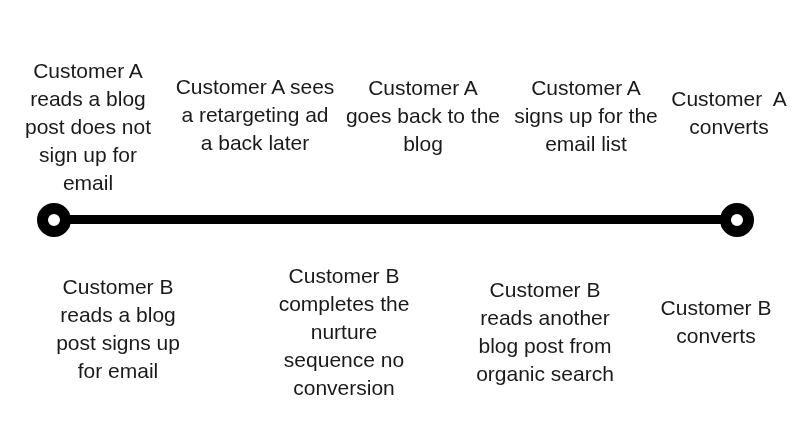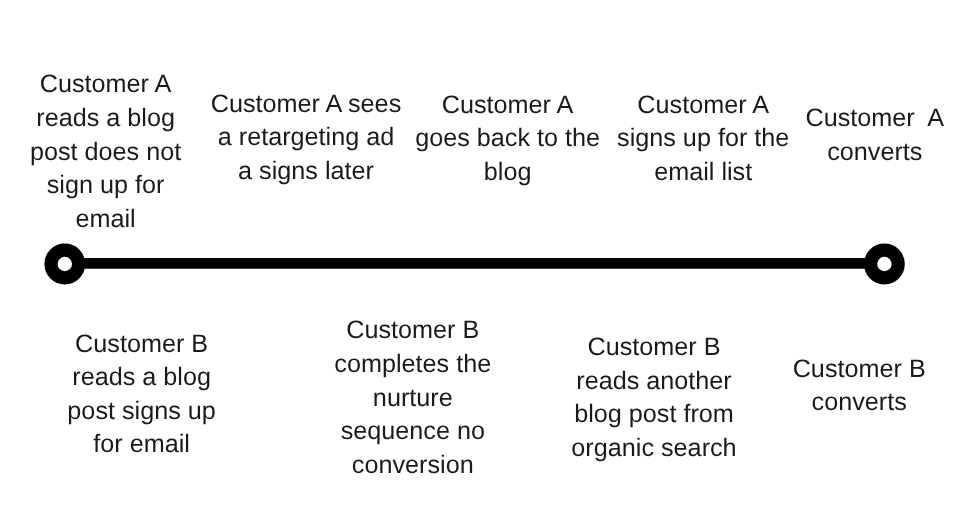--- a/index.html
+++ b/index.html
@@ -67,21 +67,21 @@
   <div class="endpoint left"></div>
   <div class="endpoint right"></div>
 
   <div class="label a1">Customer A
 reads a blog
 post does not
 sign up for
 email</div>
   <div class="label a2">Customer A sees
 a retargeting ad
-a signs later</div>
+a back later</div>
   <div class="label a3">Customer A
 goes back to the
 blog</div>
   <div class="label a4">Customer A
 signs up for the
 email list</div>
   <div class="label a5">Customer  A
 converts</div>
 
   <div class="label b1">Customer B

